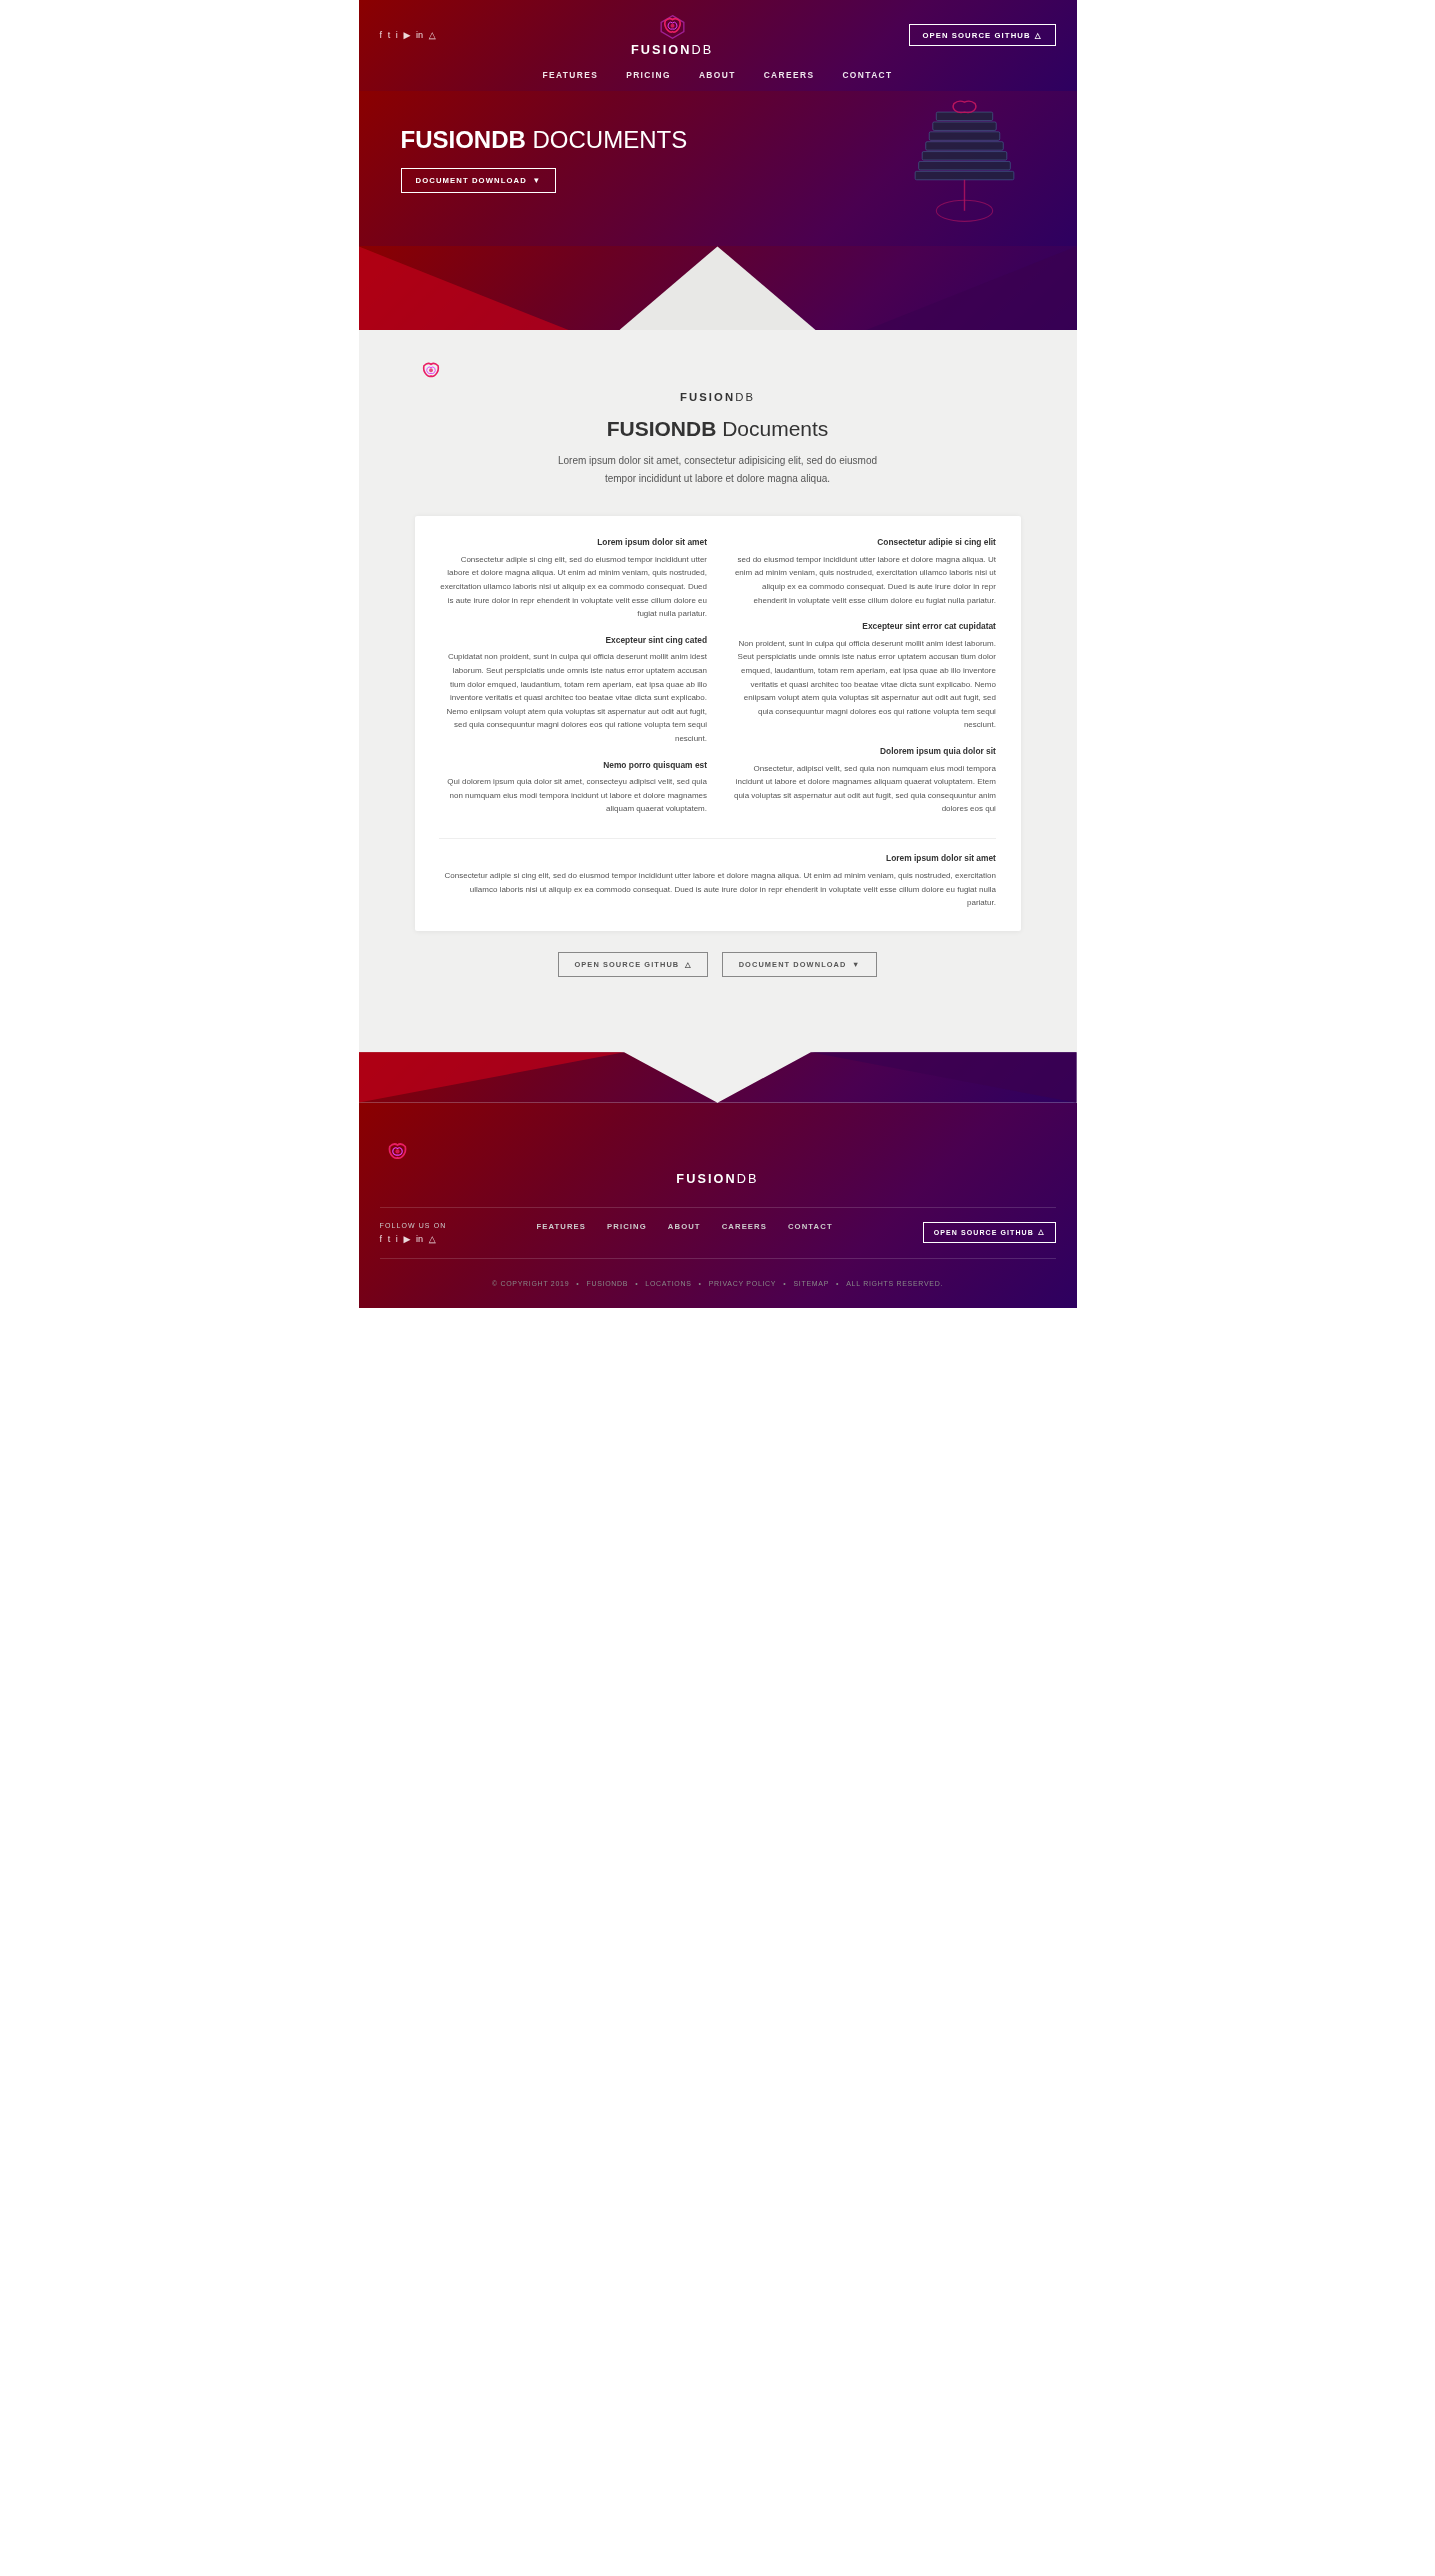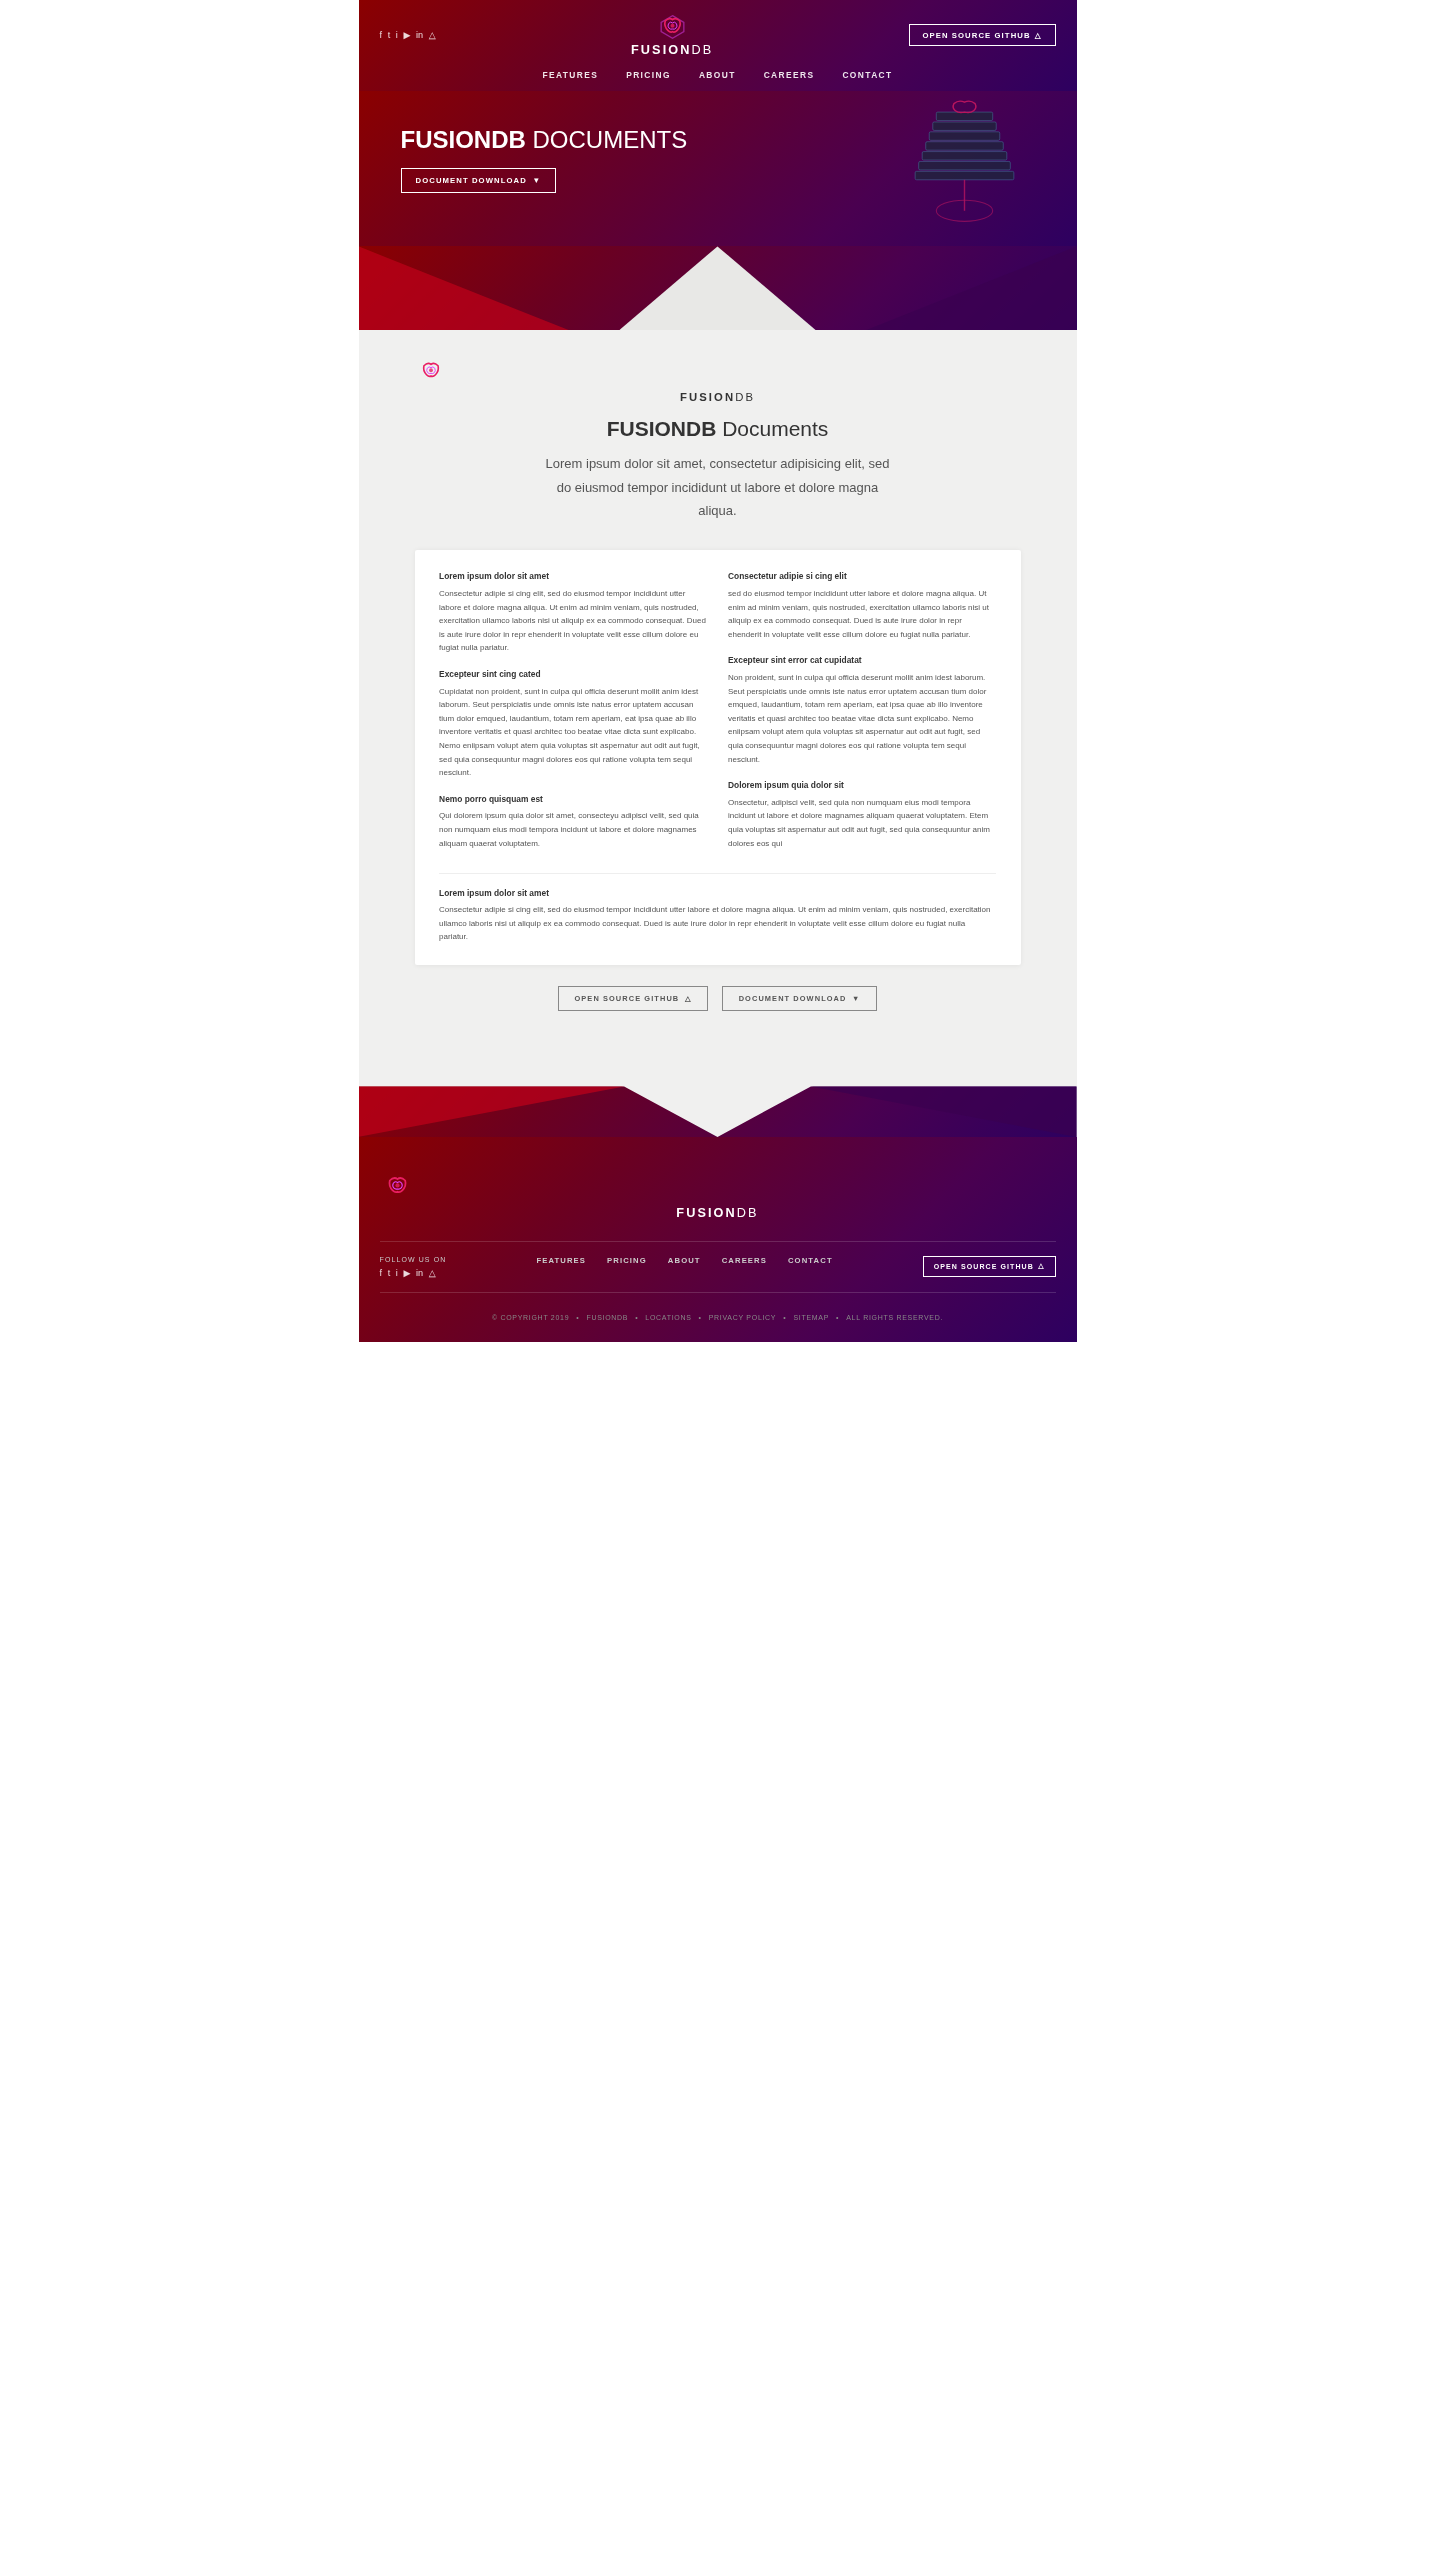--- a/index.html
+++ b/index.html
@@ -142,34 +142,34 @@
     .content-title {
       font-size: 21px;
       font-weight: 400;
       color: #333;
       margin-bottom: 11.3px;
     }
     .content-title strong {
       font-weight: 900;
     }
     .content-subtitle {
-      font-size: 13px;
+      font-size: 10px;
       line-height: 1.8;
       color: #555;
       max-width: 352px;
       margin: 0 auto 28px auto;
     }
 
     
     .text-card {
       background: #fff;
       border-radius: 2.1px;
       padding: 21px 24.6px;
       margin: 0 0 14px 0;
-      text-align: left;
+      text-align: right;
       box-shadow: 0 0.7px 5.6px rgba(0,0,0,0.06);
     }
     .text-columns {
       display: grid;
       grid-template-columns: 1fr 1fr;
       gap: 0 21px;
     }
     .text-col h4 {
       font-size: 8.4px;
       font-weight: 700;

